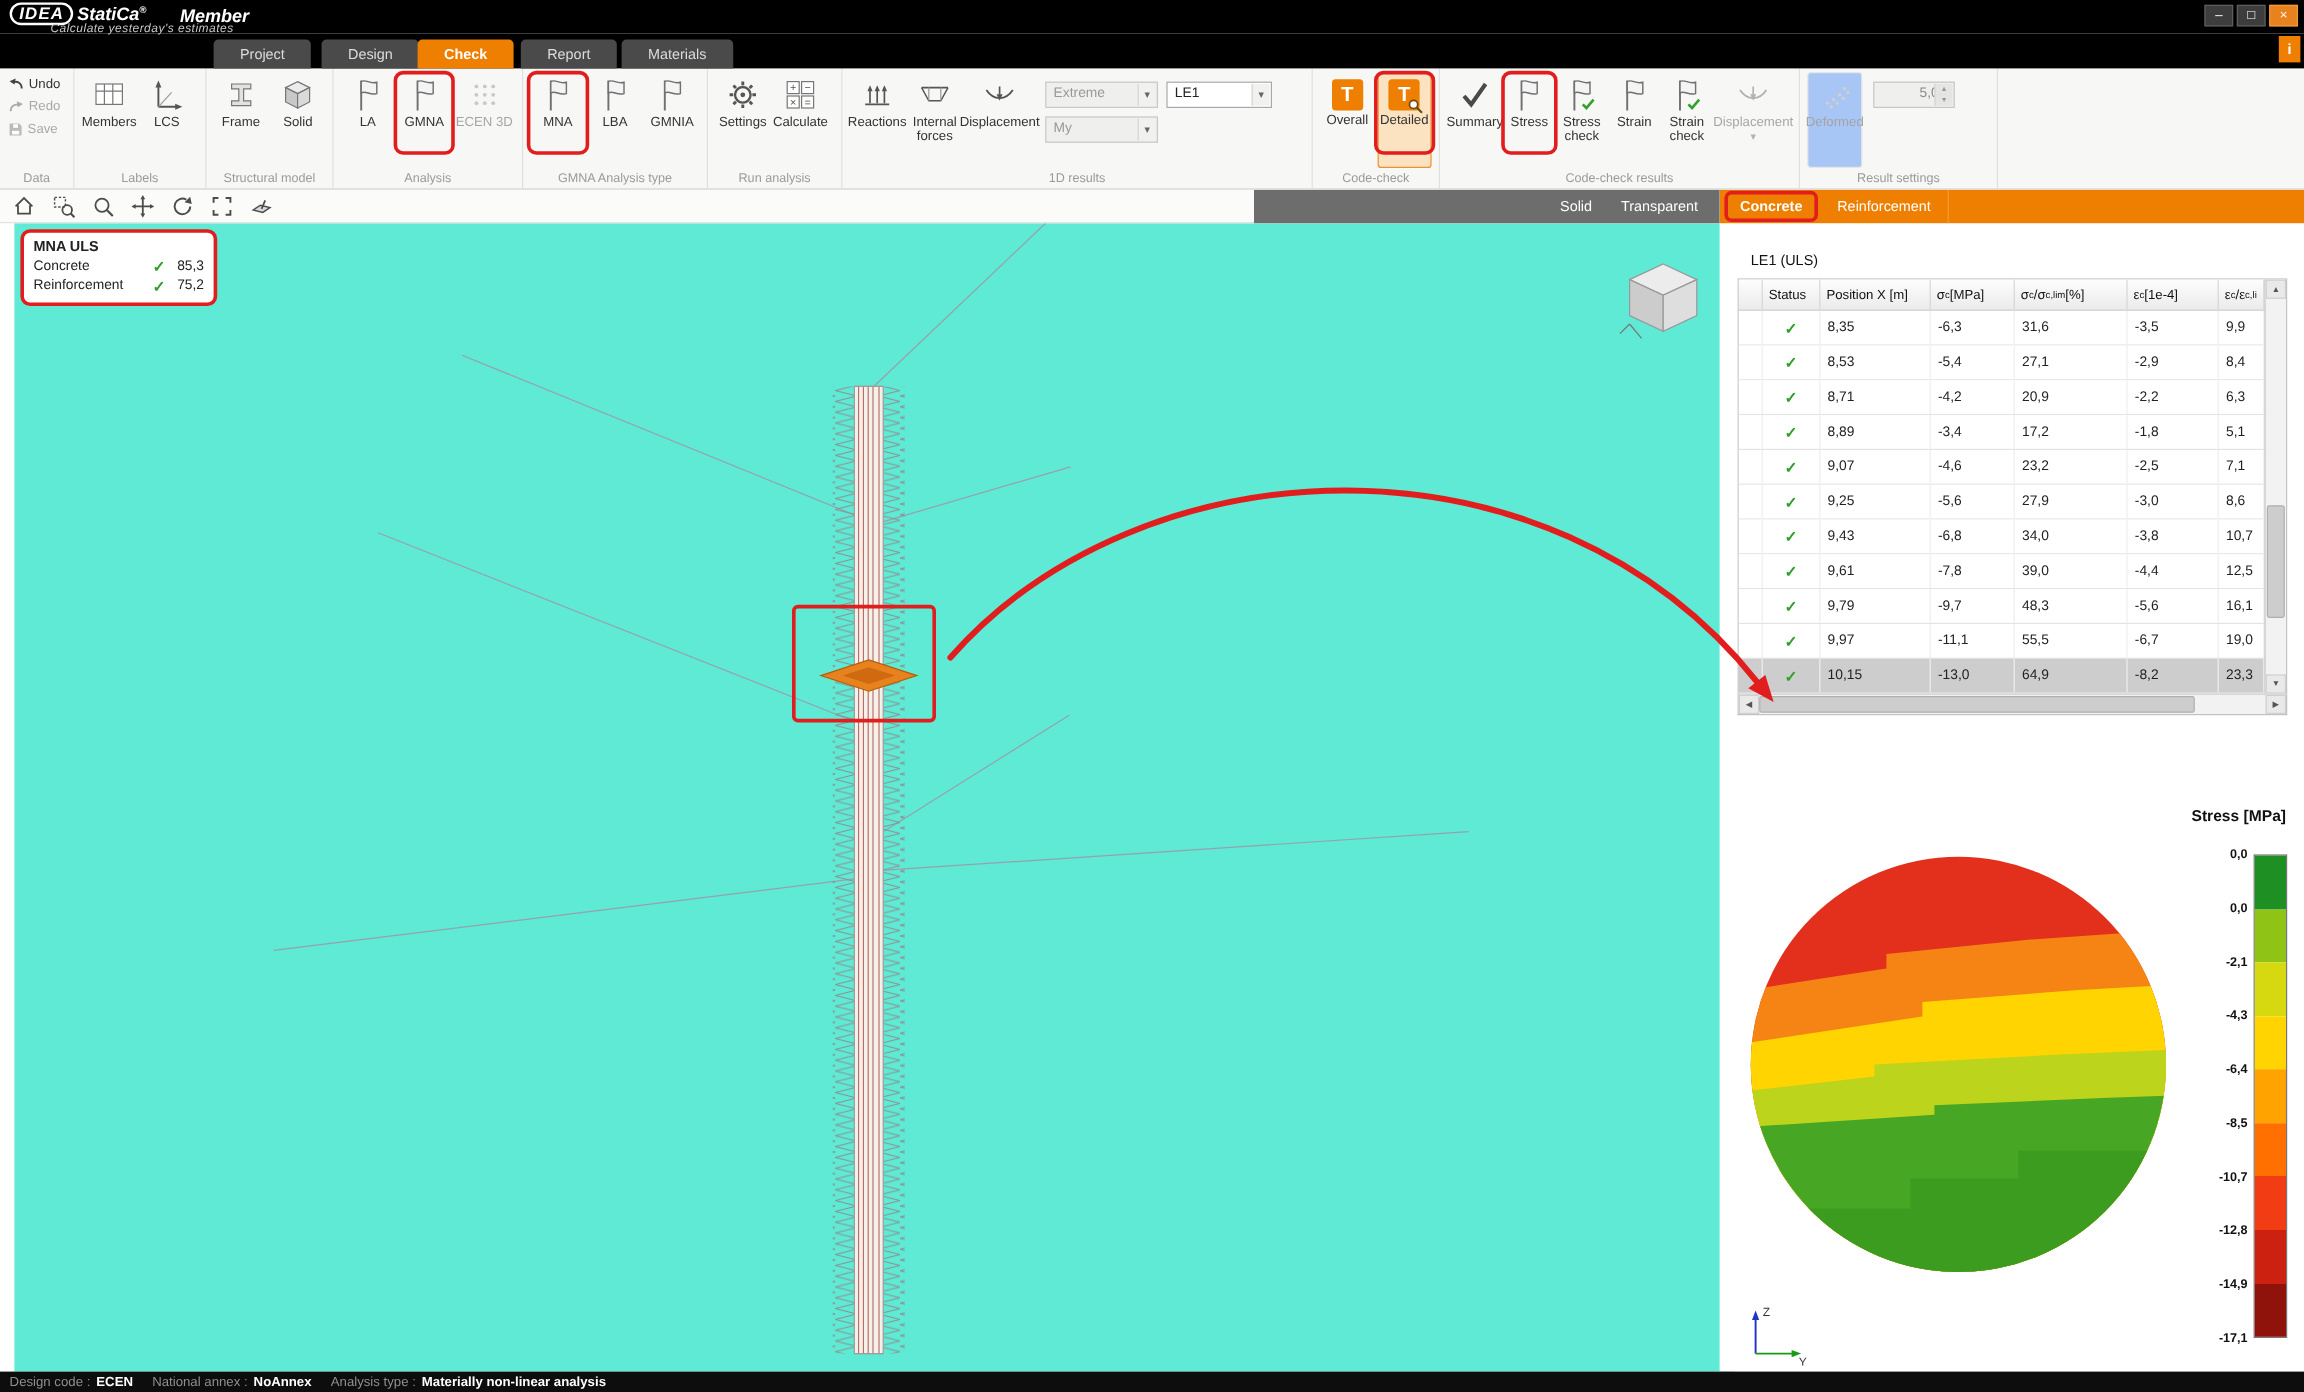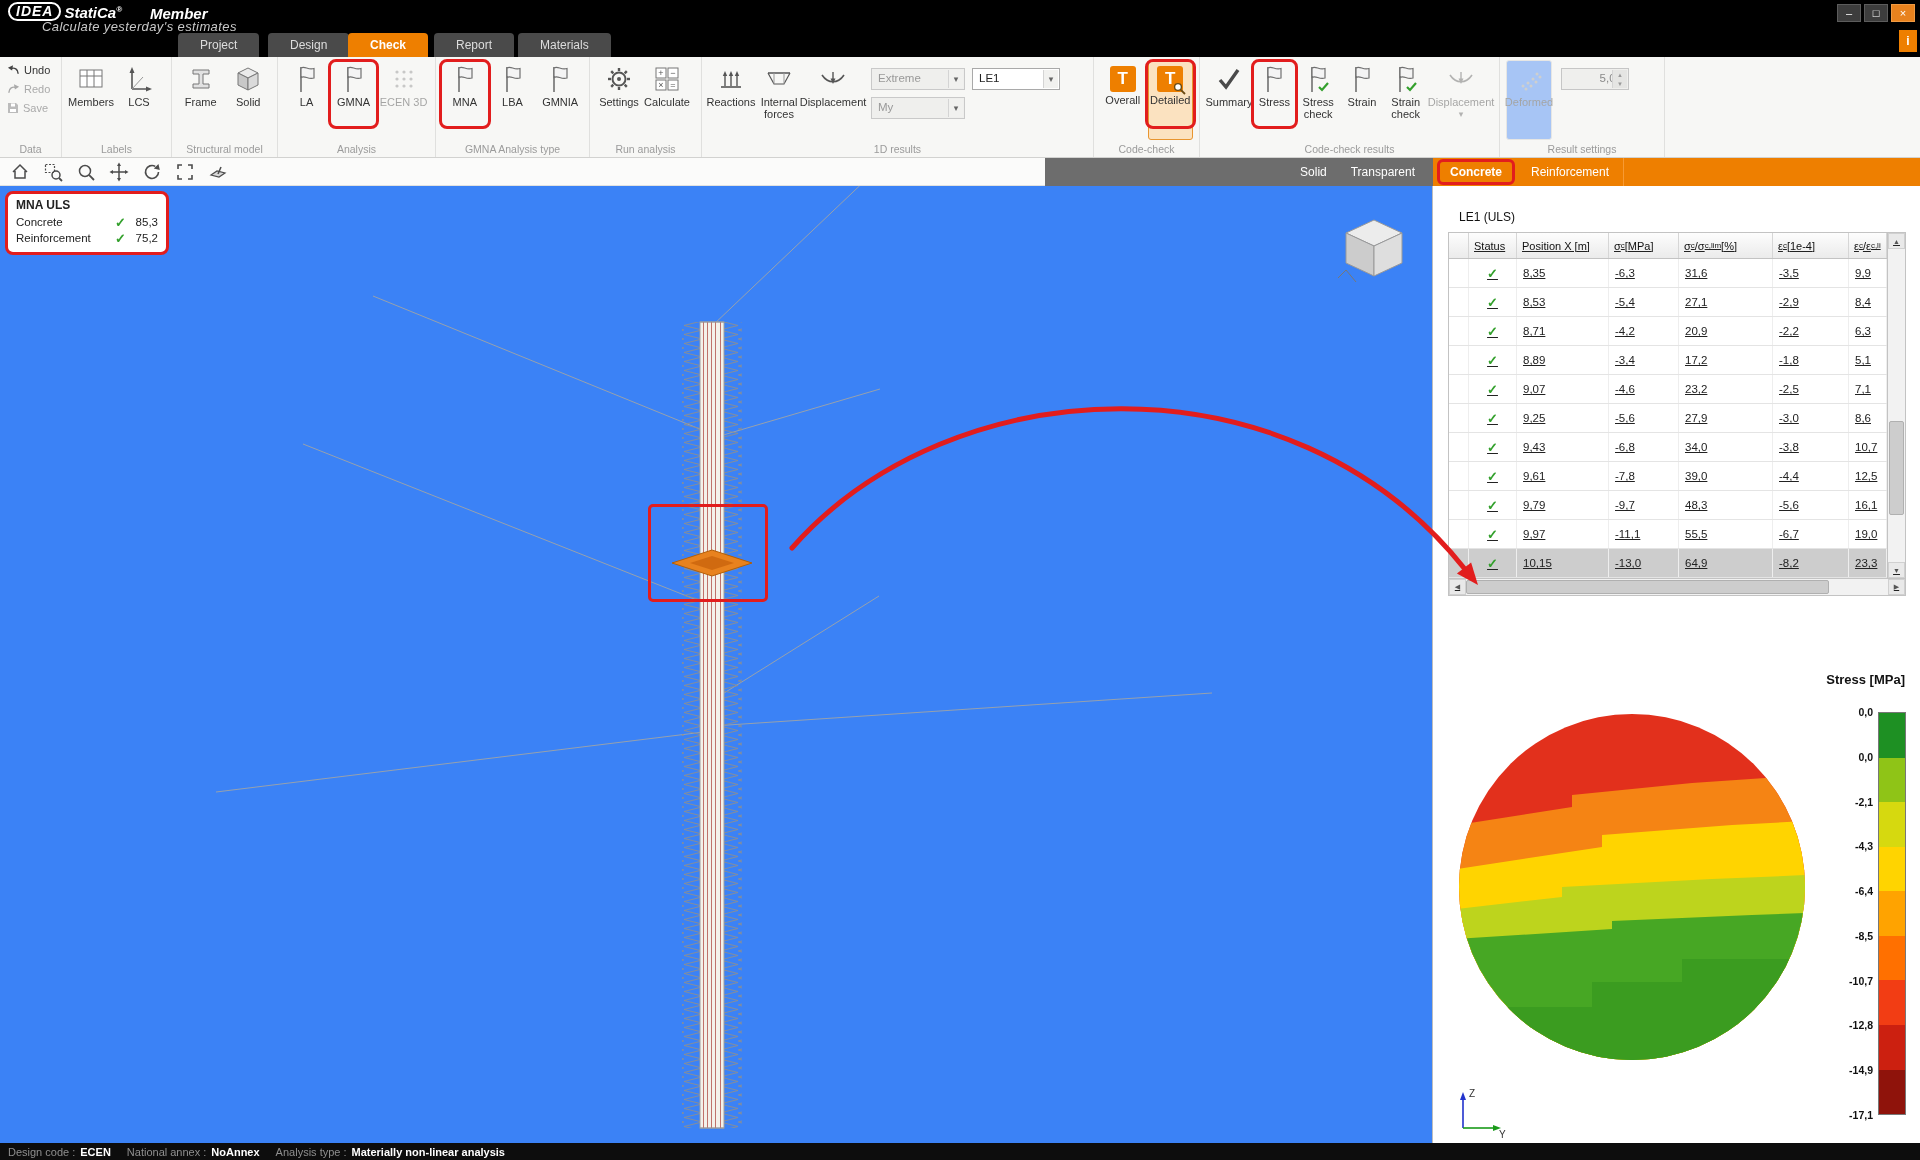--- a/index.html
+++ b/index.html
@@ -5,21 +5,21 @@
   *{margin:0;padding:0;box-sizing:border-box;}
   html,body{width:1920px;height:1160px;}
   body{font-family:"Liberation Sans",sans-serif;font-size:12px;color:#222;background:#fff;position:relative;overflow:hidden;}
 
   
   .titlebar{position:absolute;left:0;top:0;width:1920px;height:28px;background:#000;color:#fff;z-index:10;}
   .logo{position:absolute;left:8px;top:2px;display:flex;align-items:flex-end;gap:3px;}
   .logo-idea{font-style:italic;font-weight:bold;font-size:14px;letter-spacing:1px;border:2px solid #fff;border-radius:10px;padding:0 6px;line-height:15px;}
   .logo-statica{font-style:italic;font-weight:bold;font-size:15px;}
   .logo-reg{font-size:8px;vertical-align:super;}
-  .tagline{position:absolute;left:10px;top:19px;font-size:13px;font-style:italic;color:#c9c9c9;letter-spacing:.4px;padding-left:32px;}
+  .tagline{position:absolute;left:10px;top:19px;font-size:10px;font-style:italic;color:#c9c9c9;letter-spacing:.4px;padding-left:32px;}
   .module-name{position:absolute;left:150px;top:5px;font-weight:bold;font-style:italic;font-size:15px;color:#fff;}
   .doc-title{position:absolute;left:600px;width:720px;top:7px;text-align:center;font-size:12px;color:#f2f2f2;}
   .winbtns{position:absolute;right:5px;top:4px;display:flex;gap:3px;}
   .winbtn{width:24px;height:18px;background:#3d3d3d;border:1px solid #5c5c5c;color:#fff;font-size:11px;display:flex;align-items:center;justify-content:center;cursor:default;}
   .winbtn.close{background:#e8821e;border-color:#f09a42;}
   .help-btn{position:absolute;right:3px;top:30px;width:18px;height:22px;background:#ee7f00;color:#fff;font-weight:bold;font-size:12px;display:flex;align-items:center;justify-content:center;z-index:11;}
 
   
   .tabrow{position:absolute;left:0;top:28px;width:1920px;height:29px;background:#000;z-index:9;}
   .rtab{position:absolute;top:5px;height:24px;padding:0 22px;display:flex;align-items:center;border-radius:4px 4px 0 0;background:#4a4a4a;color:#ddd;font-size:12px;}
@@ -51,37 +51,37 @@
   .ddarr{font-size:9px;color:#555;margin-top:1px;}
   .ribbon-fill{flex:1;border-right:none;}
 
   
   .viewbar{position:absolute;left:0;top:158px;width:1433px;height:28px;background:#fbfbfa;border-bottom:1px solid #e2e2e0;z-index:7;}
   .vicons{position:absolute;left:8px;top:2px;display:flex;gap:9px;}
   .vicon{width:24px;height:24px;display:flex;align-items:center;justify-content:center;border-radius:3px;}
   .vdark{position:absolute;right:0;top:0;width:388px;height:28px;background:#6d6d6d;display:flex;align-items:center;justify-content:flex-end;gap:24px;padding-right:18px;color:#fff;font-size:12px;}
 
   
-  .viewport{position:absolute;left:0;top:186px;width:1433px;height:957px;background:#3b82f6;border-right:1px solid #bdbdbd;overflow:hidden;z-index:1;}
+  .viewport{position:absolute;left:12px;top:186px;width:1433px;height:957px;background:#5eead4;border-right:1px solid #bdbdbd;overflow:hidden;z-index:1;}
   .mna-box{position:absolute;left:5px;top:5px;width:164px;background:#fff;border:3px solid #e21d1d;border-radius:8px;padding:4px 8px 6px;z-index:30;}
   .mna-title{font-weight:bold;font-size:12px;margin-bottom:2px;}
   .mna-row{display:flex;align-items:center;font-size:11.5px;height:16px;}
   .mna-row .lbl{flex:1;}
   .chk{color:#33a02c;font-weight:bold;font-size:13px;}
   .mna-row .val{width:32px;text-align:right;}
   .sect-box{position:absolute;left:648px;top:318px;width:120px;height:98px;border:3px solid #e21d1d;border-radius:5px;z-index:25;}
   .navcube{position:absolute;left:1336px;top:26px;z-index:20;}
 
   
   .rightpanel{position:absolute;left:1433px;top:158px;width:487px;height:985px;background:#fff;z-index:5;}
   .ptabs{height:28px;background:#ee7f00;display:flex;align-items:stretch;}
   .ptab{display:flex;align-items:center;padding:0 14px;color:#fff;font-size:12px;border-right:1px solid #f79a33;}
   .ptab.annotated{font-weight:bold;border:3px solid #e21d1d;border-radius:6px;margin:1px 2px 1px 4px;padding:0 10px;}
   .ple{position:absolute;left:26px;top:52px;font-size:12px;color:#111;}
-  .tablewrap{position:absolute;left:15px;top:74px;width:458px;text-decoration:underline;}
+  .tablewrap{position:absolute;left:15px;top:74px;width:458px;}
   .tbl{display:flex;border:1px solid #c3c3c3;}
   .tleft{width:438px;}
   .thead{display:grid;grid-template-columns:20px 48px 92px 70px 94px 76px 38px;background:linear-gradient(#fdfdfd,#ebebeb);border-bottom:1px solid #c3c3c3;height:26px;}
   .th{font-size:11px;display:flex;align-items:center;padding-left:5px;border-right:1px solid #d6d6d6;white-space:nowrap;overflow:hidden;color:#111;}
   .th sub{font-size:8px;}
   .tr{display:grid;grid-template-columns:20px 48px 92px 70px 94px 76px 38px;height:29px;border-bottom:1px solid #e4e4e4;background:#fff;}
   .tr.sel{background:#cdcdcd;}
   .td{font-size:11.5px;display:flex;align-items:center;padding-left:6px;border-right:1px solid #eee;overflow:hidden;}
   .td.status{justify-content:center;padding-left:0;}
   .vscroll{width:18px;background:#f2f2f2;border-left:1px solid #c3c3c3;display:flex;flex-direction:column;}

